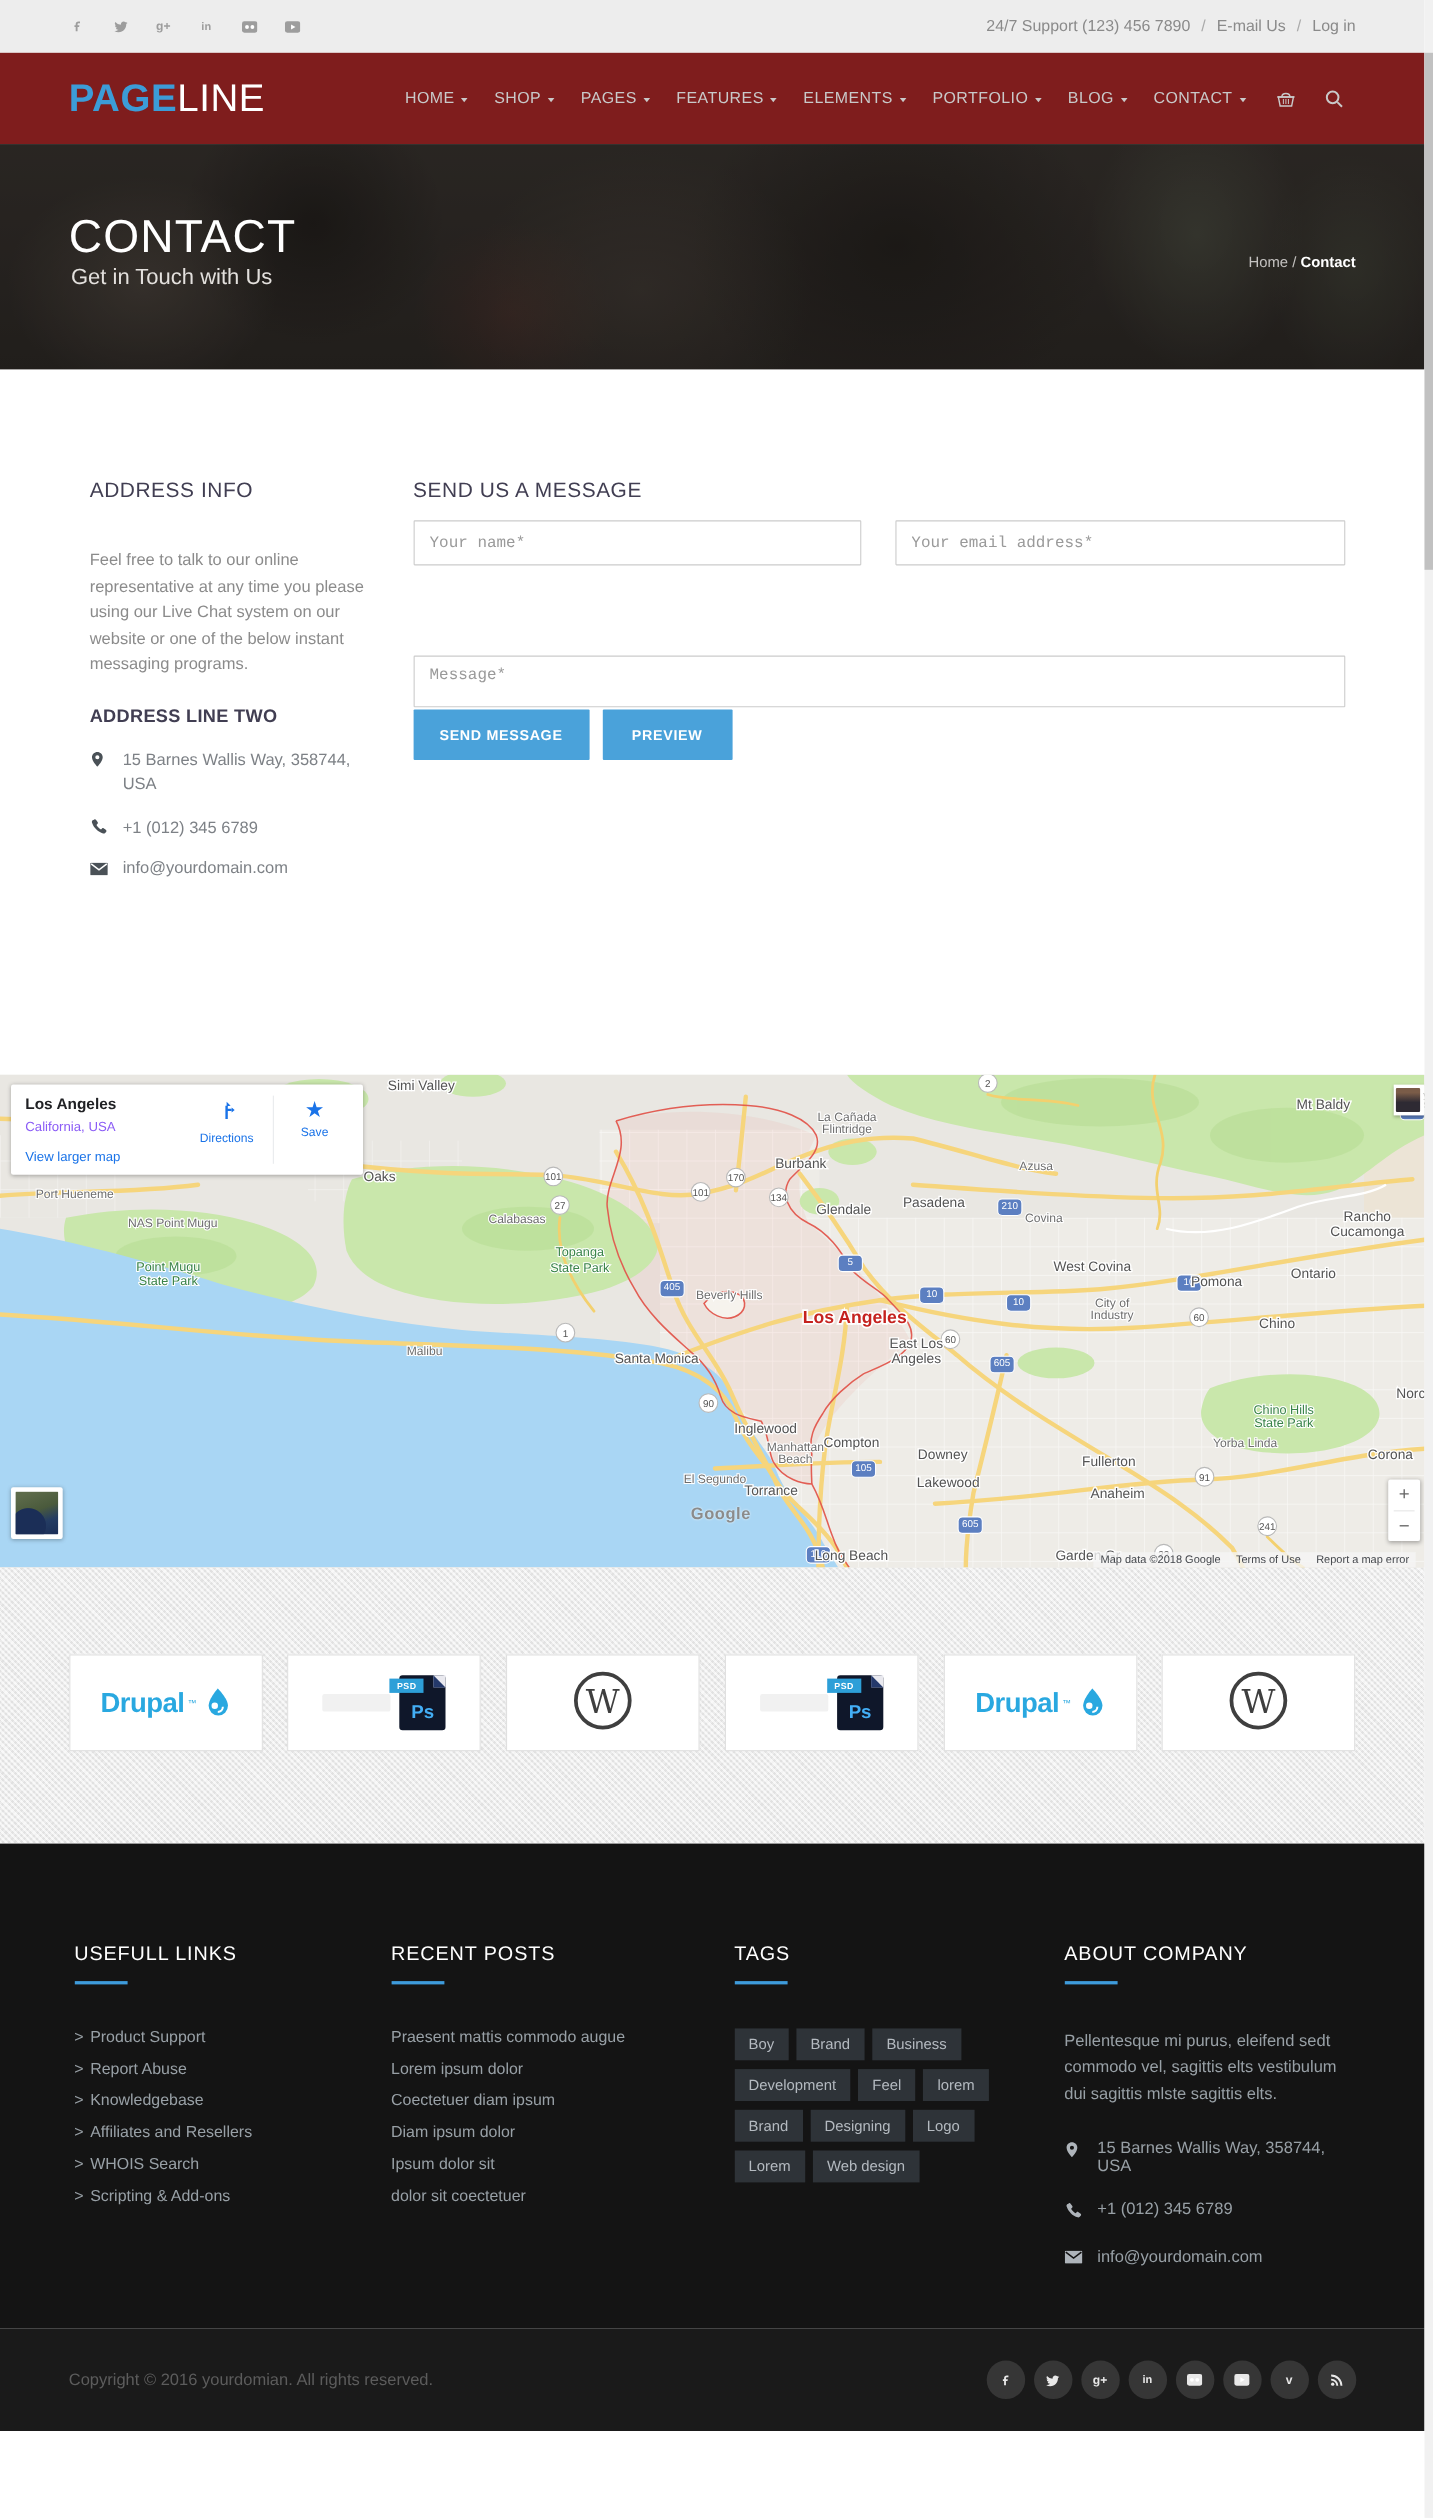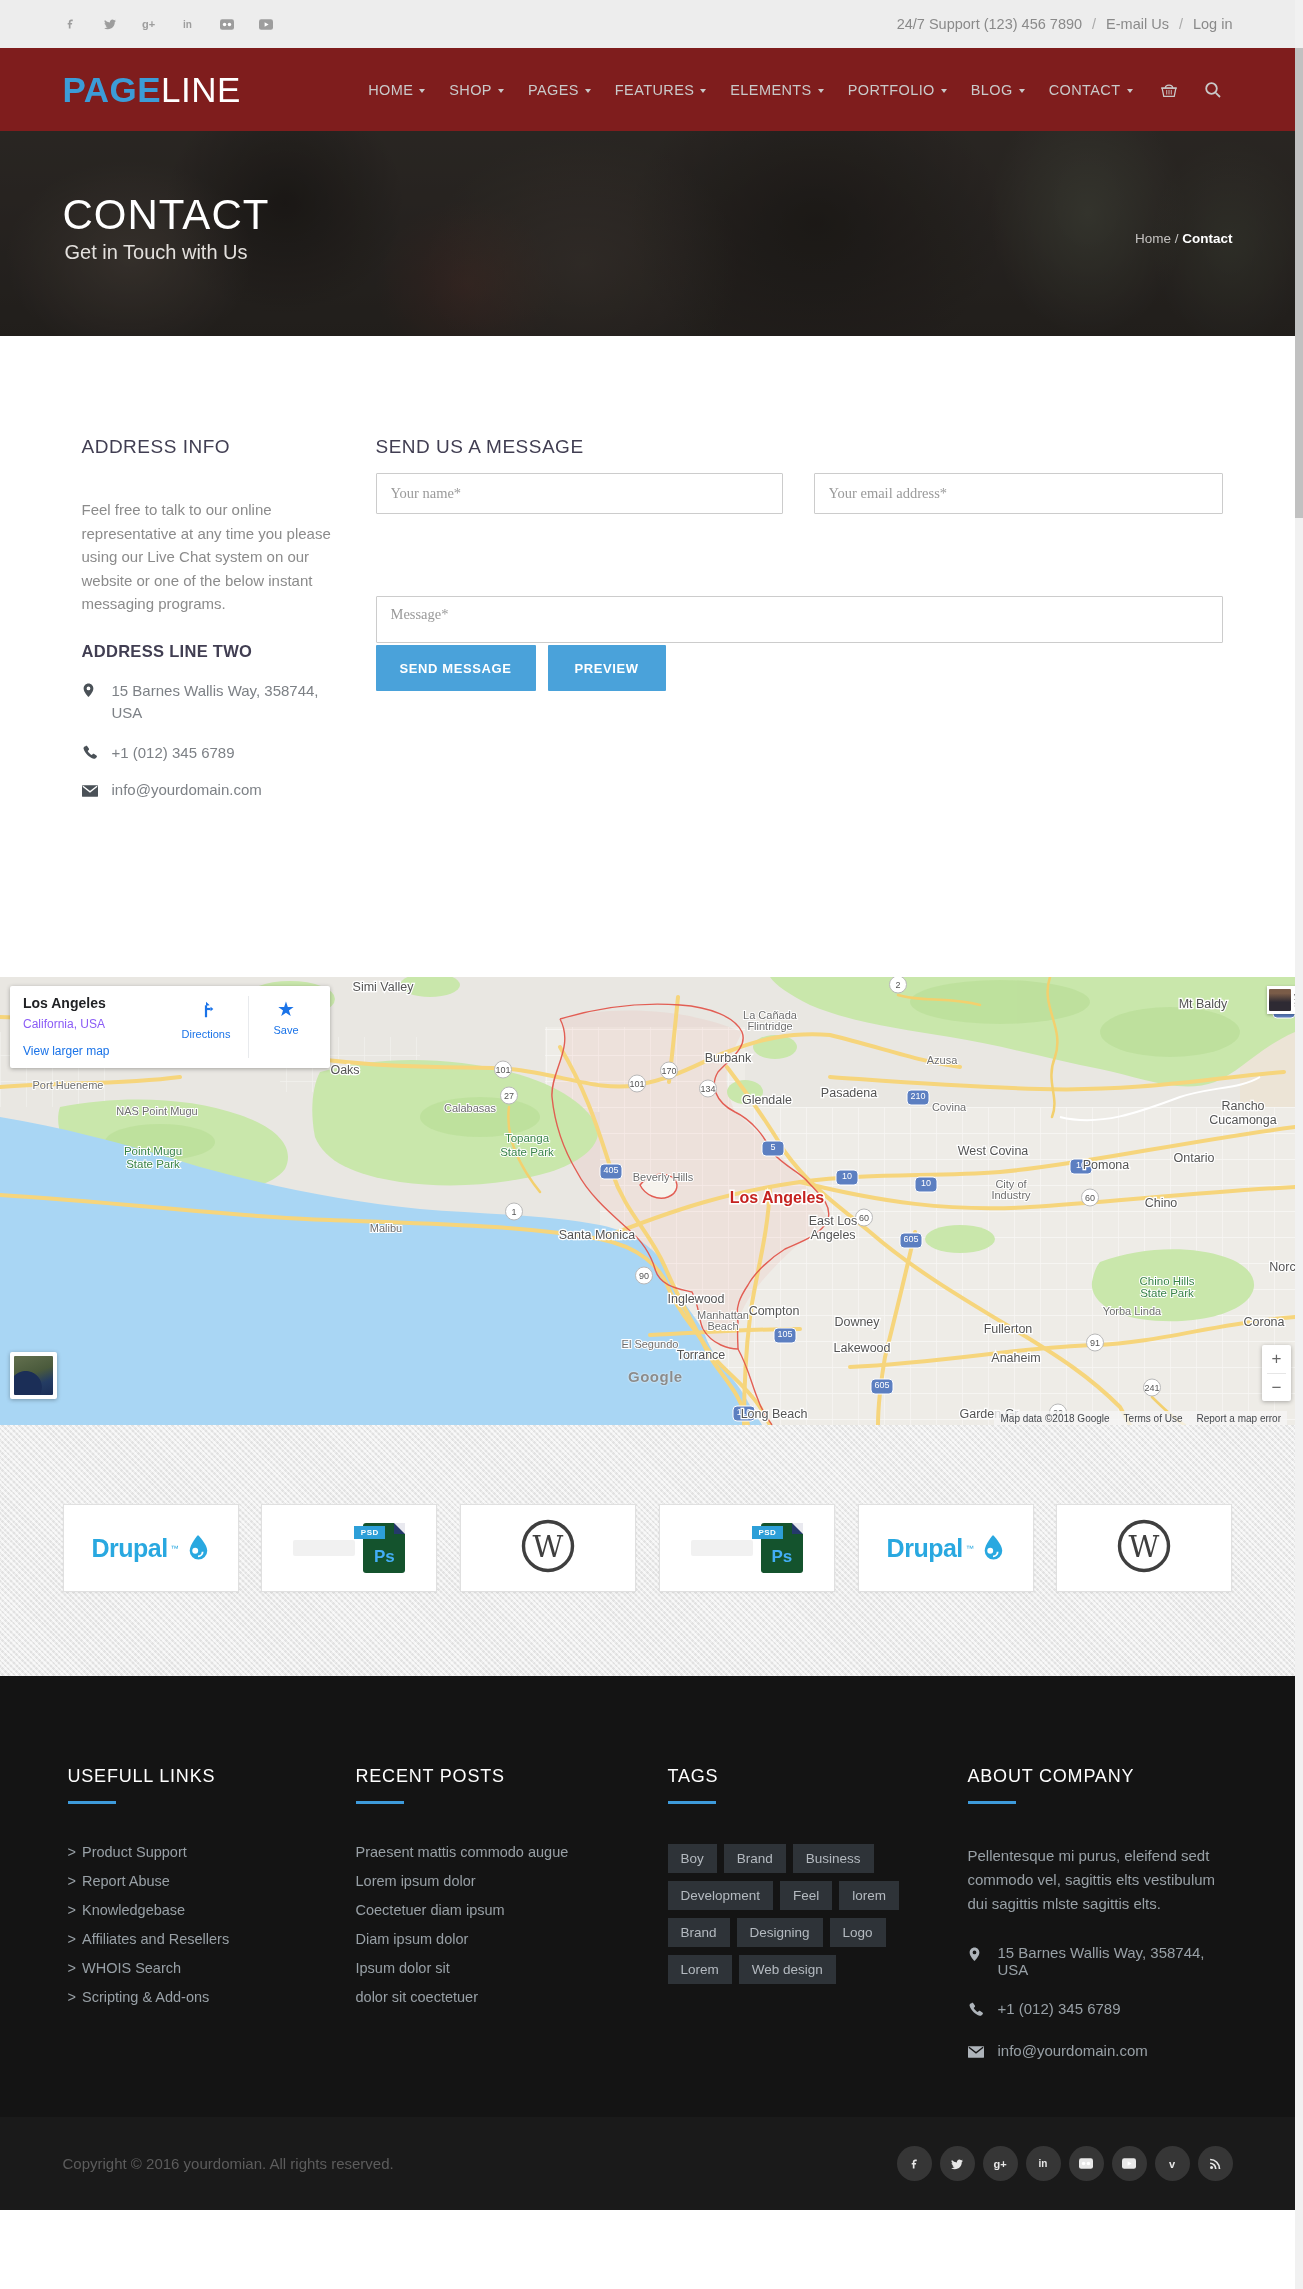--- a/index.html
+++ b/index.html
@@ -49,21 +49,21 @@
   
   .content { height:641px; background:#fff; position:relative; }
   .content .container { height:641px; }
   .sec-h { font-size:19px; color:#413e52; letter-spacing:.5px; }
   .addr-col { position:absolute; left:19px; top:100px; width:258px; }
   .addr-text { margin-top:40px; font-size:15px; color:#8b8b8b; line-height:23.5px; }
   .addr2-h { font-size:16.5px; color:#413e52; font-weight:bold; letter-spacing:.3px; position:absolute; left:19px; top:306px; }
   .c-row { position:absolute; left:19px; display:flex; gap:14px; font-size:15px; color:#7d8186; width:245px; line-height:22px; }
   .c-row .cicon { color:#4a5157; flex:0 0 16px; margin-top:2px; }
   .form-h { position:absolute; left:313px; top:100px; }
-  .inp { position:absolute; border:1px solid #cccccc; background:#fff; font-size:14.5px; color:#444; padding:0 14px; font-family:Liberation Serif, serif; border-radius:1px; }
+  .inp { position:absolute; border:1px solid #cccccc; background:#fff; font-size:14.5px; color:#444; padding:0 14px; font-family:Liberation Mono, monospace; border-radius:1px; }
   .inp::placeholder { color:#9a9a9a; }
   textarea.inp { padding-top:9px; resize:none; overflow:hidden; }
   .btn { position:absolute; background:#4aa2da; color:#fff; border:none; font-size:13px; font-weight:bold; letter-spacing:.6px; cursor:pointer; font-family:"Liberation Sans",sans-serif; border-radius:1px; }
 
   
   .map { height:448px; position:relative; background:#e9e7e2; overflow:hidden; }
   .map svg.basemap { position:absolute; left:0; top:0; }
   .map-card { position:absolute; left:10px; top:9px; width:320px; height:82px; background:#fff; box-shadow:0 1px 4px rgba(0,0,0,.3); border-radius:2px; z-index:5; }
   .mc-title { position:absolute; left:13px; top:9px; font-size:14px; color:#202124; font-weight:bold; }
   .mc-sub { position:absolute; left:13px; top:31px; font-size:12px; color:#8b5cf6; }
@@ -96,21 +96,21 @@
   .clients { height:251px; background:#ebebeb;
     background-image:repeating-linear-gradient(45deg, rgba(255,255,255,.55) 0 2px, rgba(0,0,0,.025) 2px 4px),
                      repeating-linear-gradient(-45deg, rgba(255,255,255,.3) 0 2px, rgba(0,0,0,.02) 2px 4px); }
   .clients .container { padding-top:79px; display:flex; justify-content:space-between; }
   .client-card { width:176px; height:88px; background:#fff; border:1px solid #e0e0e0; box-shadow:0 1px 2px rgba(0,0,0,.05); display:flex; align-items:center; justify-content:center; cursor:pointer; }
   .lg-drupal { display:flex; align-items:center; gap:7px; color:#29a8e0; }
   .lg-drupal .dtxt { font-size:25px; font-weight:bold; letter-spacing:-.5px; }
   .lg-drupal sup { font-size:8px; margin-left:-4px; }
   .lg-psd { display:flex; align-items:center; gap:8px; }
   .psd-ghost { width:62px; height:16px; background:#f1f1f1; border-radius:2px; }
-  .psd-ic { position:relative; width:42px; height:50px; background:#14532d; border-radius:3px; }
+  .psd-ic { position:relative; width:42px; height:50px; background:#0f172a; border-radius:3px; }
   .psd-ic .fold { position:absolute; right:0; top:0; width:0; height:0; border-top:11px solid #e9e9ef; border-left:11px solid #24396b; }
   .psd-ic .ps { position:absolute; left:0; right:0; bottom:6px; text-align:center; color:#43aef5; font-size:17px; font-weight:bold; }
   .psd-ic .ban { position:absolute; left:-9px; top:3px; width:31px; height:13px; background:#2d9fd8; color:#fff; font-size:8px; font-weight:bold; display:flex; align-items:center; justify-content:center; letter-spacing:.5px; }
   .lg-wp { color:#3f3f3f; }
 
   
   .footer { height:441px; background:#141414; }
   .footer .container { padding-top:90px; height:441px; }
   .fcol { position:absolute; top:90px; }
   .fcol h3 { color:#fff; font-size:18px; font-weight:normal; letter-spacing:.8px; }

